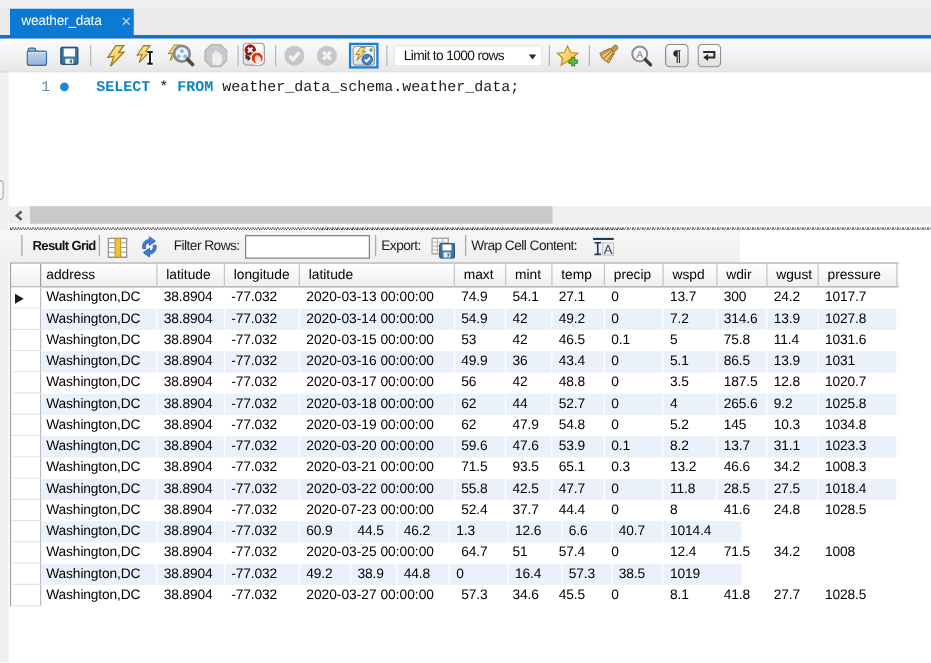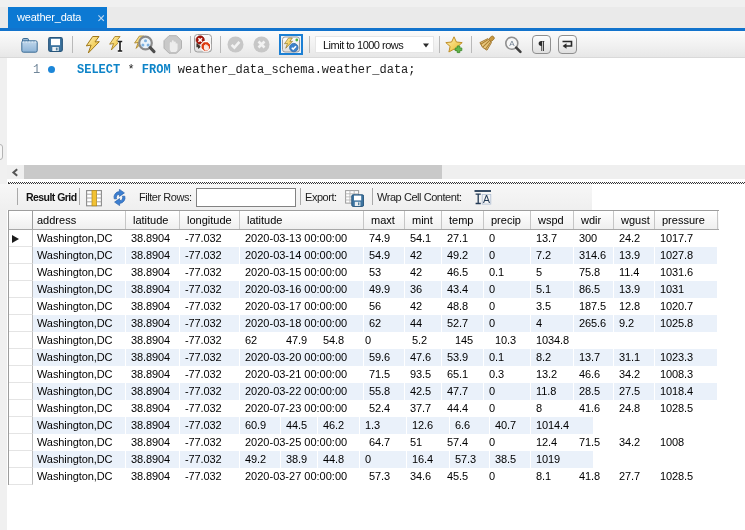--- a/index.html
+++ b/index.html
@@ -193,20 +193,21 @@
       <div class="dc" style="width:43px">4</div>
       <div class="dc" style="width:40px">265.6</div>
       <div class="dc" style="width:41px">9.2</div>
       <div class="dc" style="width:63px">1025.8</div>
     </div>
 <div class="row">
       <div class="sel"></div>
       <div class="dc addr" style="width:93px">Washington,DC</div>
       <div class="dc" style="width:54px">38.8904</div>
       <div class="dc" style="width:60px">-77.032</div>
+      <div class="dc dtc" style="width:124px">2020-03-19 00:00:00</div>
       <div class="dc" style="width:41px">62</div>
       <div class="dc" style="width:37px">47.9</div>
       <div class="dc" style="width:42px">54.8</div>
       <div class="dc" style="width:47px">0</div>
       <div class="dc" style="width:43px">5.2</div>
       <div class="dc" style="width:40px">145</div>
       <div class="dc" style="width:41px">10.3</div>
       <div class="dc" style="width:63px">1034.8</div>
     </div>
 <div class="row alt">

